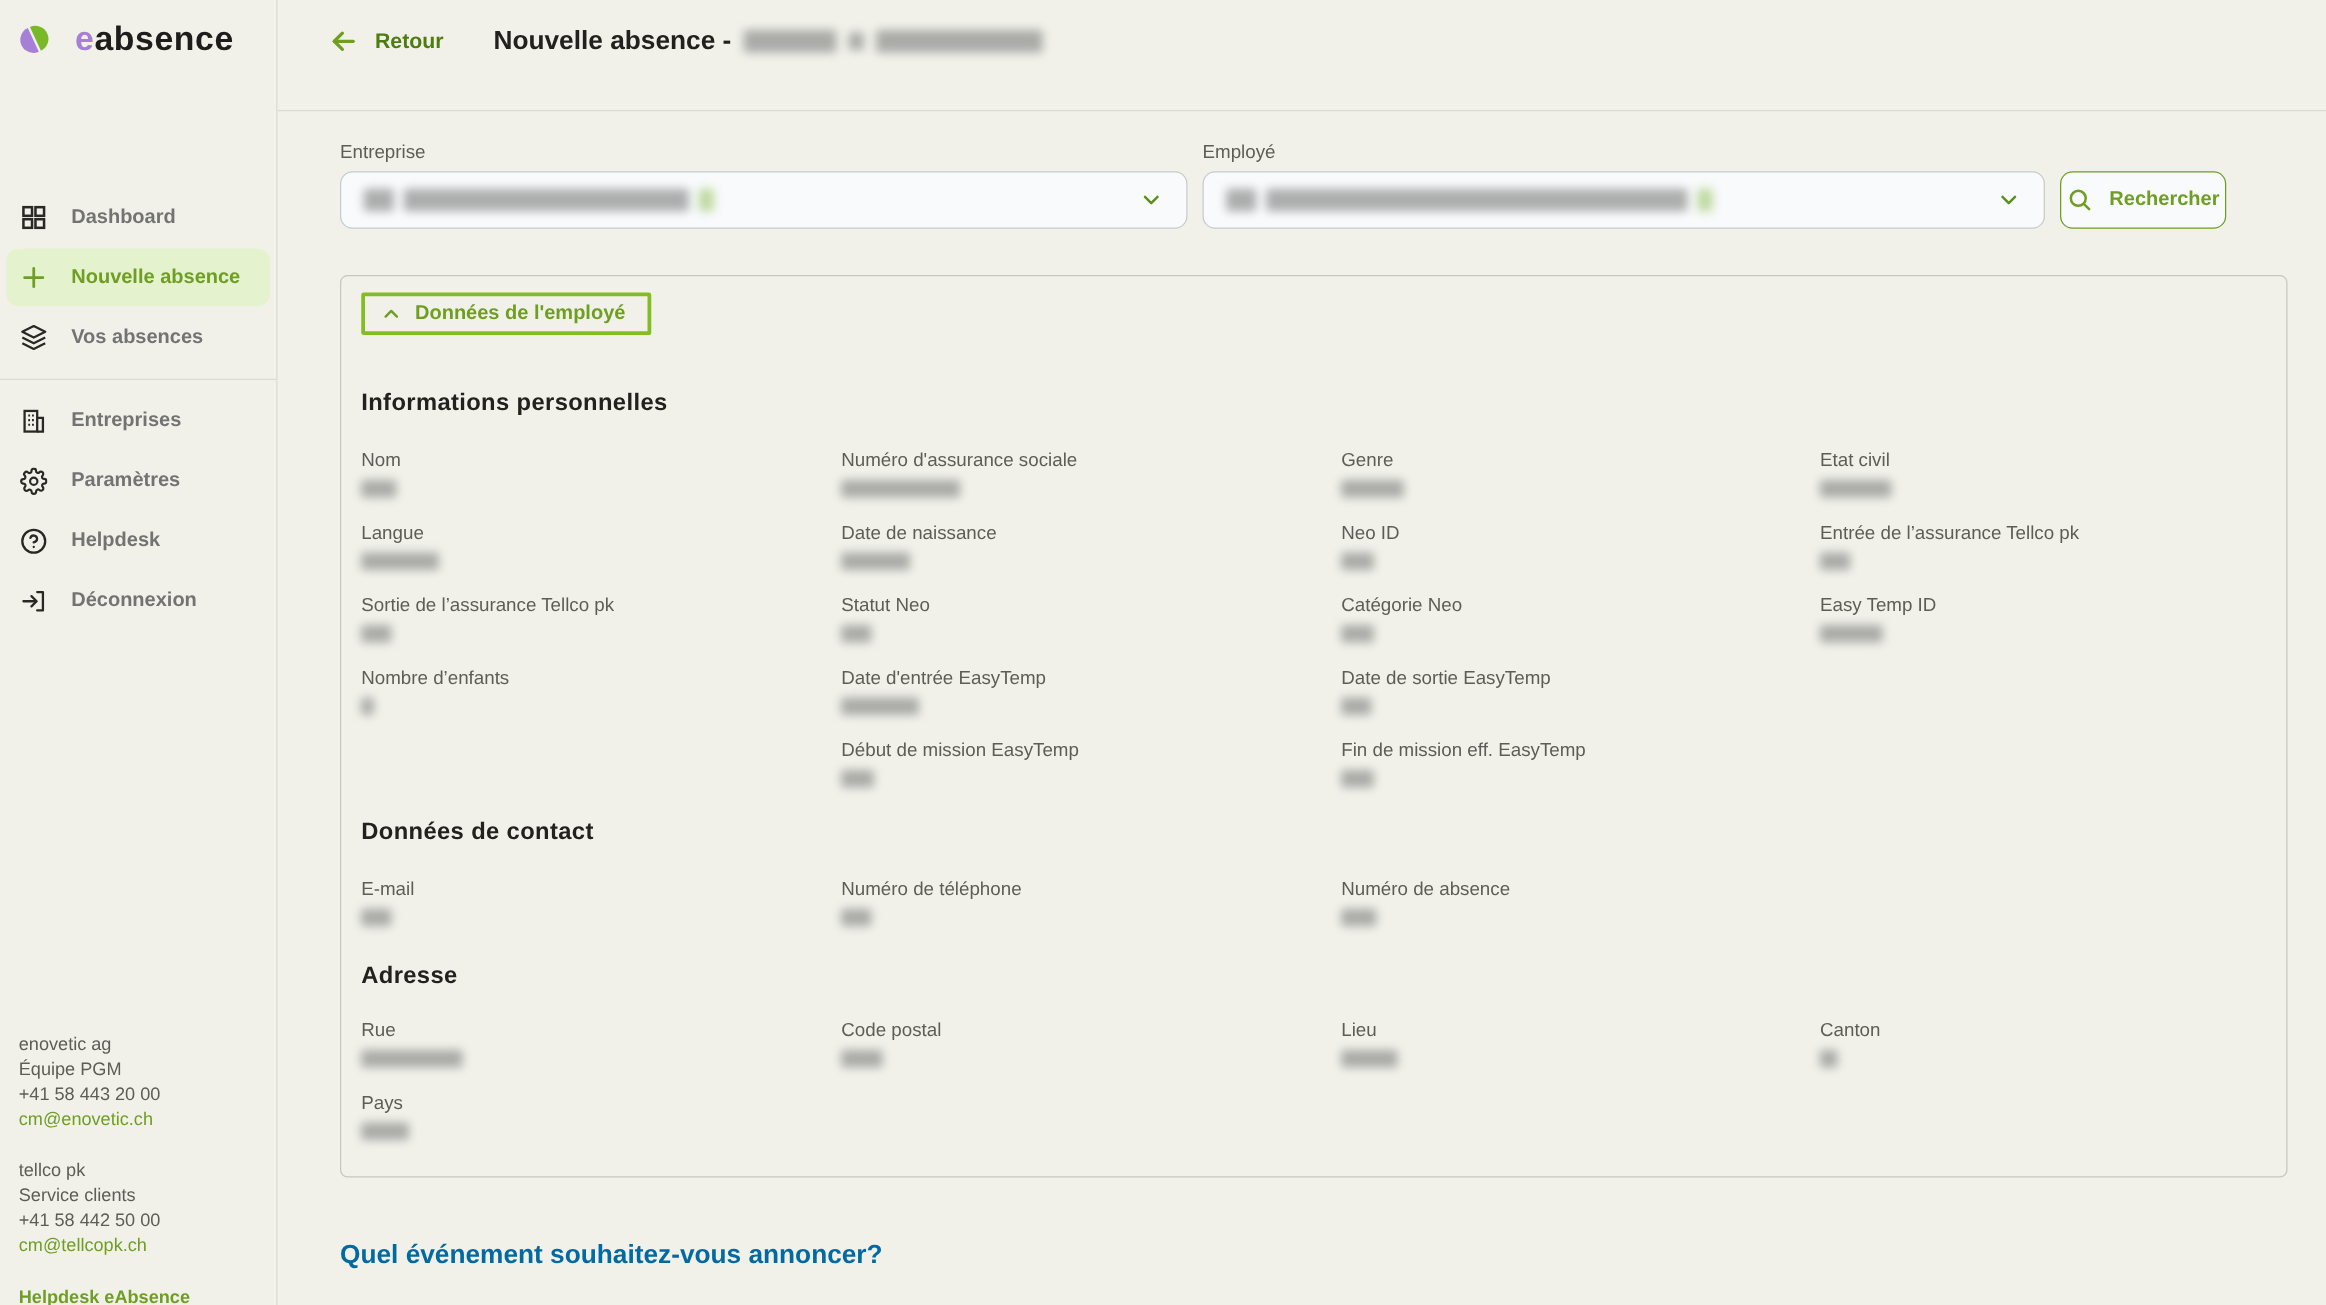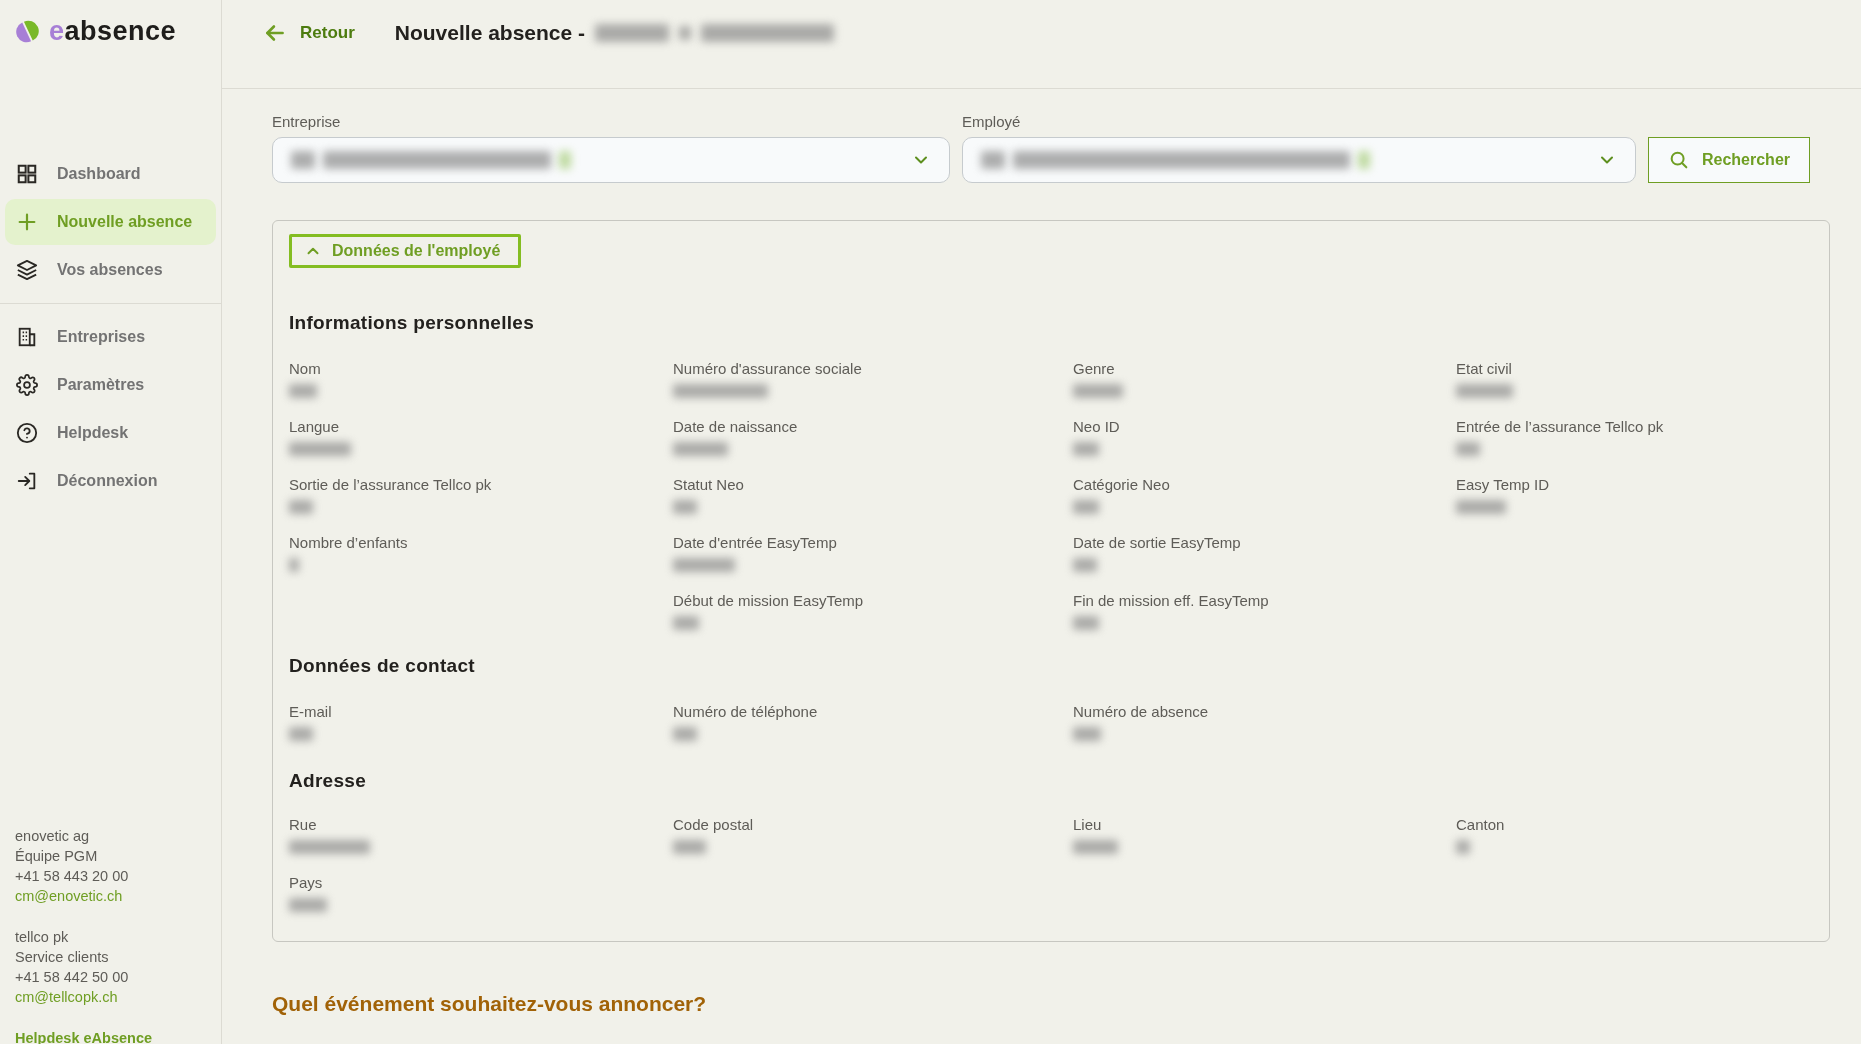--- a/index.html
+++ b/index.html
@@ -3,21 +3,21 @@
 <meta charset="utf-8">
 <style>
   html,body{margin:0;padding:0;}
   .screen{
     position:relative;width:1861px;height:1044px;overflow:hidden;
     background:#f1f1ea;font-family:"Liberation Sans",sans-serif;color:#23211e;
     display:flex;
   }
   
   .sidebar{position:relative;width:222px;min-width:222px;border-right:1px solid #dcdbd3;box-sizing:border-box;}
-  .logo{display:flex;align-items:center;gap:9px;padding:16px 0 0 15px;}
+  .logo{display:flex;align-items:center;gap:20px;padding:16px 0 0 15px;}
   .logo-text{font-size:27px;font-weight:700;letter-spacing:.5px;color:#1e1d1b;}
   .logo-text .e-purple{color:#a77fd6;}
   .nav{margin-top:104px;}
   .nav-item{display:flex;align-items:center;gap:18px;height:46px;margin:0 5px 2px 5px;
     padding-left:10px;border-radius:10px;cursor:pointer;font-size:16px;font-weight:700;color:#737373;}
   .nav-item .nicon{width:24px;display:flex;justify-content:center;}
   .nav-item.active{background:#e4f2cd;color:#6f9e23;}
   .nav-divider{border:none;border-top:1px solid #dcdbd3;margin:10px 0;}
   .side-footer{position:absolute;left:15px;top:826px;font-size:14.5px;line-height:20px;color:#5e5c57;}
   .side-footer .block{margin-bottom:21px;}
@@ -38,40 +38,40 @@
   
   .content{padding:24px 30px 0 50px;box-sizing:border-box;}
   .filters{display:flex;align-items:flex-end;gap:12px;}
   .fgroup{display:flex;flex-direction:column;}
   .fgroup .flab{font-size:15px;color:#5e5c57;margin-bottom:7px;}
   .select{height:46px;box-sizing:border-box;border:1px solid #c6cbce;border-radius:10px;
     background:#f8fafb;display:flex;align-items:center;padding:0 18px;cursor:pointer;}
   .select .val{display:flex;align-items:center;gap:8px;flex:1;}
   .select-company{width:678px;}
   .select-employee{width:674px;}
-  .search-btn{height:46px;width:162px;box-sizing:border-box;border:1px solid #6f9e23;border-radius:0;
+  .search-btn{height:46px;width:133px;box-sizing:border-box;border:1px solid #6f9e23;border-radius:10px;
     background:#f8fafb;color:#6f9e23;font-size:16px;font-weight:700;display:flex;align-items:center;
     justify-content:center;gap:12px;cursor:pointer;font-family:inherit;}
   
   .panel{margin-top:37px;width:1558px;box-sizing:border-box;border:1px solid #c7c7c1;border-radius:6px;
     padding:13px 16px 29px 16px;background:#f1f1ea;}
   .toggle{display:inline-flex;align-items:center;gap:10px;border:3px solid #84bd22;border-radius:2px;
     padding:5px 18px 5px 12px;cursor:pointer;background:transparent;font-family:inherit;}
   .toggle-label{color:#6f9e23;font-size:16px;font-weight:700;}
   .sec-title{font-size:19px;font-weight:700;color:#23211e;letter-spacing:.3px;}
   .t-personal{margin-top:44px;}
   .t-contact{margin-top:25px;}
   .t-address{margin-top:29px;}
   .fgrid{display:grid;grid-template-columns:384px 400px 383px 1fr;row-gap:20px;}
   .g-personal{margin-top:26px;}
   .g-contact{margin-top:26px;}
   .g-address{margin-top:24px;}
   .cell .clab{font-size:15px;color:#5e5c57;line-height:18px;}
   .cell .cval{margin-top:6px;height:14px;}
-  .question{margin-top:50px;font-size:21px;font-weight:700;color:#a16207;}
+  .question{margin-top:50px;font-size:21px;font-weight:700;color:#0369a1;}
   svg{display:block;}
 </style>
 </head>
 <body>
 
 <div class="screen">
 
   <div class="sidebar">
     <div class="logo">
       <span>

